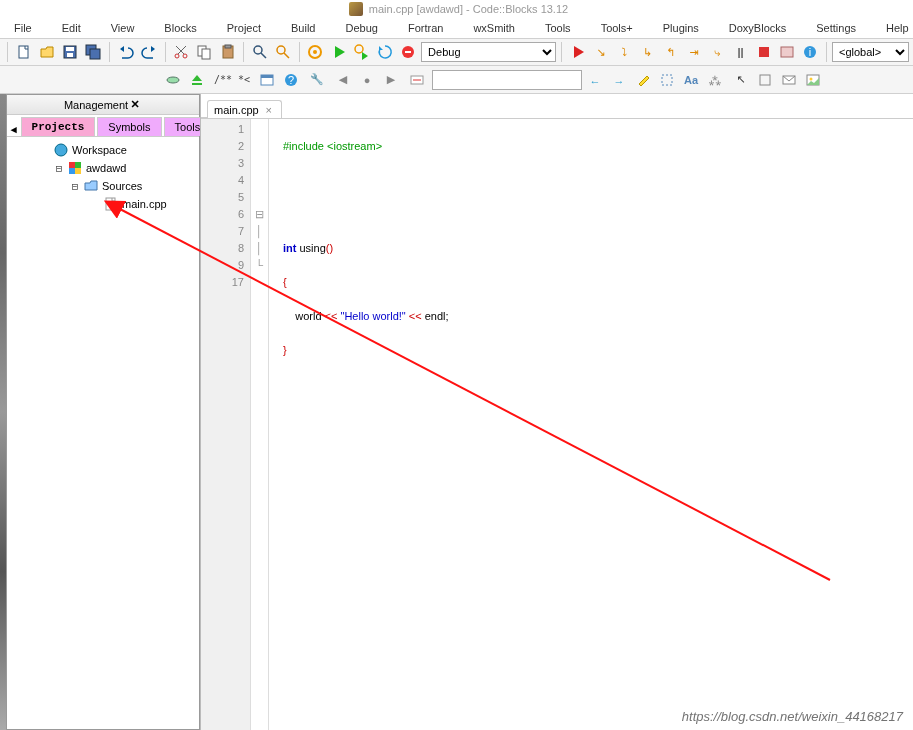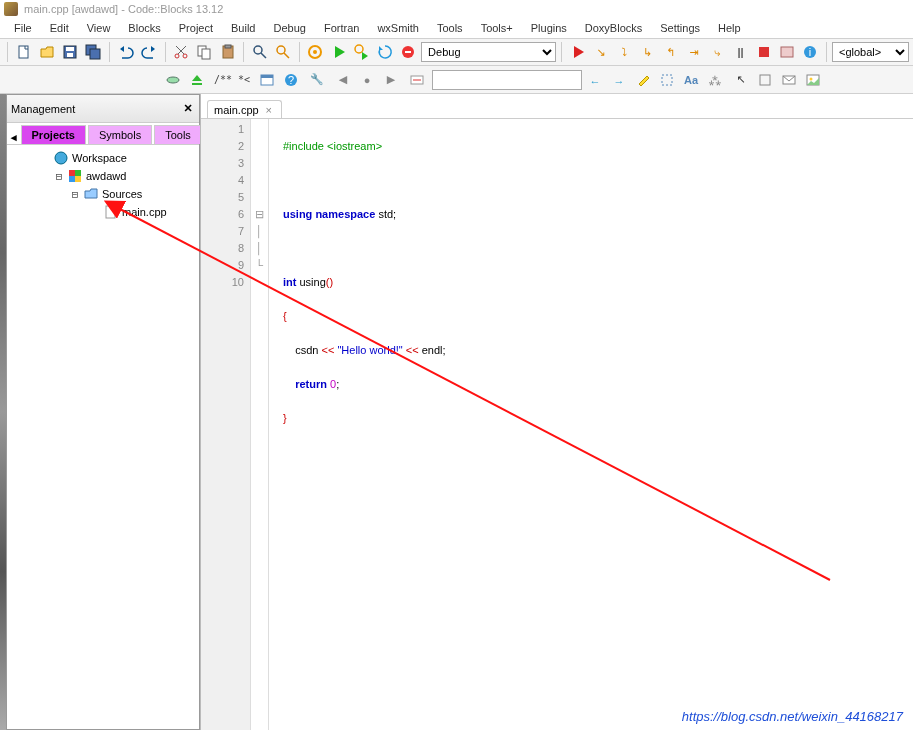--- a/index.html
+++ b/index.html
@@ -1,40 +1,40 @@
 <!DOCTYPE html>
 <html><head>
 <meta charset="utf-8">
 <style>
 * { box-sizing: border-box; margin: 0; padding: 0; font-family: Tahoma, sans-serif; font-size: 11px; }
 body { background: #fff; width: 913px; height: 730px; overflow: hidden; position: relative; }
 
-.titlebar { height: 18px; background: #fff; display: flex; align-items: center; padding-left: 4px; color: #999; gap: 6px; }
+.titlebar { height: 18px; background: #fff; display: flex; align-items: center; padding-left: 4px; color: #999; gap: 6px; justify-content: center; }
 .titlebar .app-icon { width: 14px; height: 14px; background: linear-gradient(135deg,#b94,#753); border-radius: 2px; }
 
-.menubar { height: 20px; background: #fff; display: flex; align-items: center; padding: 0 6px; gap: 2px; }
+.menubar { height: 20px; background: #fff; display: flex; align-items: center; padding: 0 6px; gap: 14px; }
 .menubar .mitem { padding: 2px 8px; cursor: pointer; color: #333; }
 
 .toolbar { height: 28px; border-top: 1px solid #d0d0d0; border-bottom: 1px solid #d0d0d0; background: #f5f5f5; display: flex; align-items: center; padding: 0 4px; gap: 2px; }
 .toolbar .sep { width: 1px; height: 20px; background: #ccc; margin: 0 3px; }
 .tbtn { width: 22px; height: 22px; display: flex; align-items: center; justify-content: center; cursor: pointer; border: 1px solid transparent; color: #444; }
 .tbtn svg { width: 16px; height: 16px; }
 .tcombo { height: 20px; border: 1px solid #aaa; font-size: 11px; padding: 0 2px; background: #fff; }
 
 .toolbar2 { height: 28px; border-bottom: 1px solid #d0d0d0; background: #f5f5f5; display: flex; align-items: center; padding-left: 160px; gap: 2px; }
 
 .workspace { display: flex; height: calc(730px - 18px - 20px - 28px - 28px); }
 .left-strip { width: 6px; background: linear-gradient(#888,#666,#999,#555,#aaa); }
 
 .panel { width: 194px; border: 1px solid #999; display: flex; flex-direction: column; }
-.panel-head { height: 28px; background: linear-gradient(#f7f7f7,#e5e5e5); border-bottom: 1px solid #ccc; display: flex; align-items: center; padding: 0 4px; justify-content: space-between; }
+.panel-head { height: 20px; background: linear-gradient(#f7f7f7,#e5e5e5); border-bottom: 1px solid #ccc; display: flex; align-items: center; padding: 0 4px; justify-content: center; }
 .panel-head .x { width: 14px; height: 14px; display:flex;align-items:center;justify-content:center; cursor: pointer; font-weight: bold; }
 .tabs { height: 22px; display: flex; border-bottom: 1px solid #ccc; align-items: flex-end; }
 .tab { padding: 3px 10px; border: 1px solid #ccc; border-bottom: none; margin-left: 2px; background: #f0abfc; cursor: pointer; font-size: 11px; }
-.tab.active { background: #d946ef; font-weight: bold; }
+.tab.active { background: #f9a8d4; font-weight: bold; font-family: Liberation Mono, monospace; }
 .tab.more { border: none; background: none; padding: 0 2px; font-weight: bold; }
 .tree { flex: 1; padding: 4px 2px; background: #fff; overflow: hidden; }
 .tnode { display: flex; align-items: center; height: 18px; cursor: pointer; margin-left: 41px; }
 .twister { font-family: monospace; width: 10px; text-align: center; color: #555; }
 .ticon { width: 16px; height: 14px; margin: 0 3px; display: flex; align-items: center; justify-content: center; }
 .tnode .lbl { white-space: nowrap; }
 .bold { font-weight: normal; }
 
 .editor-area { flex: 1; display: flex; flex-direction: column; border-left: 1px solid #bbb; }
 .file-tabs { height: 24px; display: flex; align-items: flex-end; padding-left: 6px; }
@@ -45,21 +45,21 @@
 .fold-gutter { width: 18px; border-right: 1px solid #ddd; padding-top: 2px; line-height: 17px; text-align: center; color: #999; font-size: 9px; }
 .src { padding: 2px 0 0 14px; line-height: 17px; white-space: pre; }
 .kw { color: #0000c8; font-weight: bold; }
 .pp { color: #009900; }
 .str { color: #0000cc; }
 .num { color: #c000c0; }
 .op { color: #cc0000; }
 .br { color: #cc0000; }
 .id { color: #000; }
 
-.watermark { position: absolute; right: 10px; bottom: 6px; color: #1d4ed8; font-size: 13px; font-style: italic; pointer-events: none; }
+.watermark { position: absolute; right: 10px; bottom: 6px; color: #737373; font-size: 13px; font-style: italic; pointer-events: none; }
 
 .arrow-svg { position: absolute; left: 0; top: 0; pointer-events: none; }
 
 .tcombo.wide { width: 140px; }
 .tcombo.wider { width: 150px; }
 .tcombo.global { width: 80px; }
 .icon-svg { width:14px; height:14px; }
 </style>
 </head>
 <body>
@@ -371,43 +371,41 @@
       <div class="gutter">
         <div>1</div>
           <div>2</div>
           <div>3</div>
           <div>4</div>
           <div>5</div>
           <div>6</div>
           <div>7</div>
           <div>8</div>
           <div>9</div>
-          <div>10</div>
+          <div>17</div>
       </div>
       <div class="fold-gutter">
         <div>&nbsp;</div>
           <div>&nbsp;</div>
           <div>&nbsp;</div>
           <div>&nbsp;</div>
           <div>&nbsp;</div>
           <div>⊟</div>
           <div>│</div>
           <div>│</div>
           <div>└</div>
           <div>&nbsp;</div>
       </div>
       <div class="src">
 <div><span class="pp">#include </span><span class="pp">&lt;iostream&gt;</span></div>
 <div>&nbsp;</div>
-<div><span class="kw">using </span><span class="kw">namespace </span><span class="id">std</span><span>;</span></div>
 <div>&nbsp;</div>
 <div><span class="kw">int </span><span class="id">using</span><span class="br">()</span></div>
 <div><span class="br">{</span></div>
-<div><span class="id">    csdn </span><span class="op">&lt;&lt;</span><span class="str"> "Hello world!" </span><span class="op">&lt;&lt;</span><span class="id"> endl</span><span>;</span></div>
-<div><span class="kw">    return </span><span class="num">0</span><span>;</span></div>
+<div><span class="id">    world </span><span class="op">&lt;&lt;</span><span class="str"> "Hello world!" </span><span class="op">&lt;&lt;</span><span class="id"> endl</span><span>;</span></div>
 <div><span class="br">}</span></div>
 <div>&nbsp;</div>
       </div>
     </div>
   </div>
 </div>
 
 <svg class="arrow-svg" width="913" height="730">
   <defs>
       <marker id="ah" markerWidth="10" markerHeight="10" refX="2" refY="5" orient="auto">

